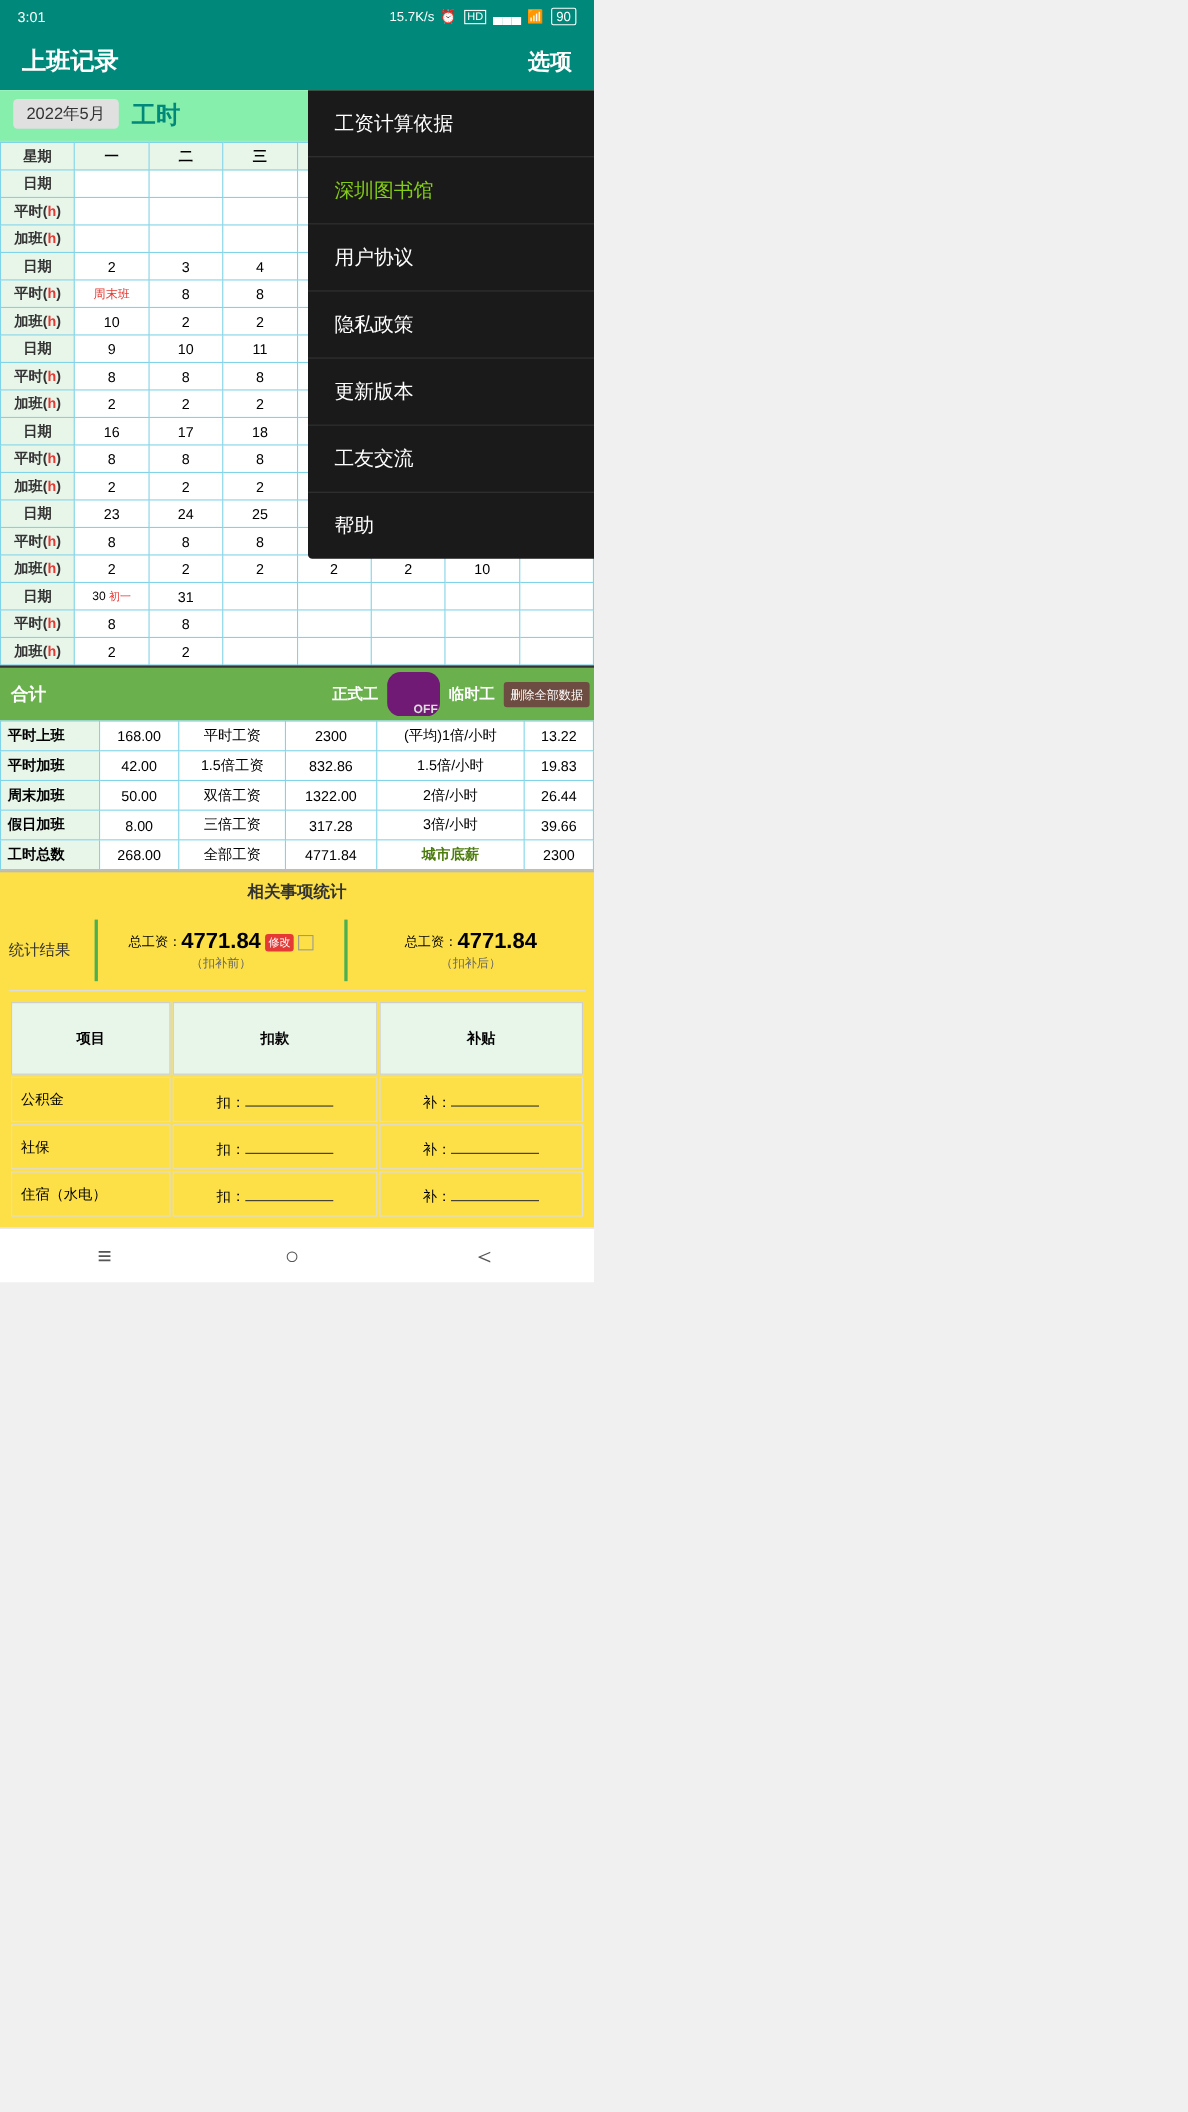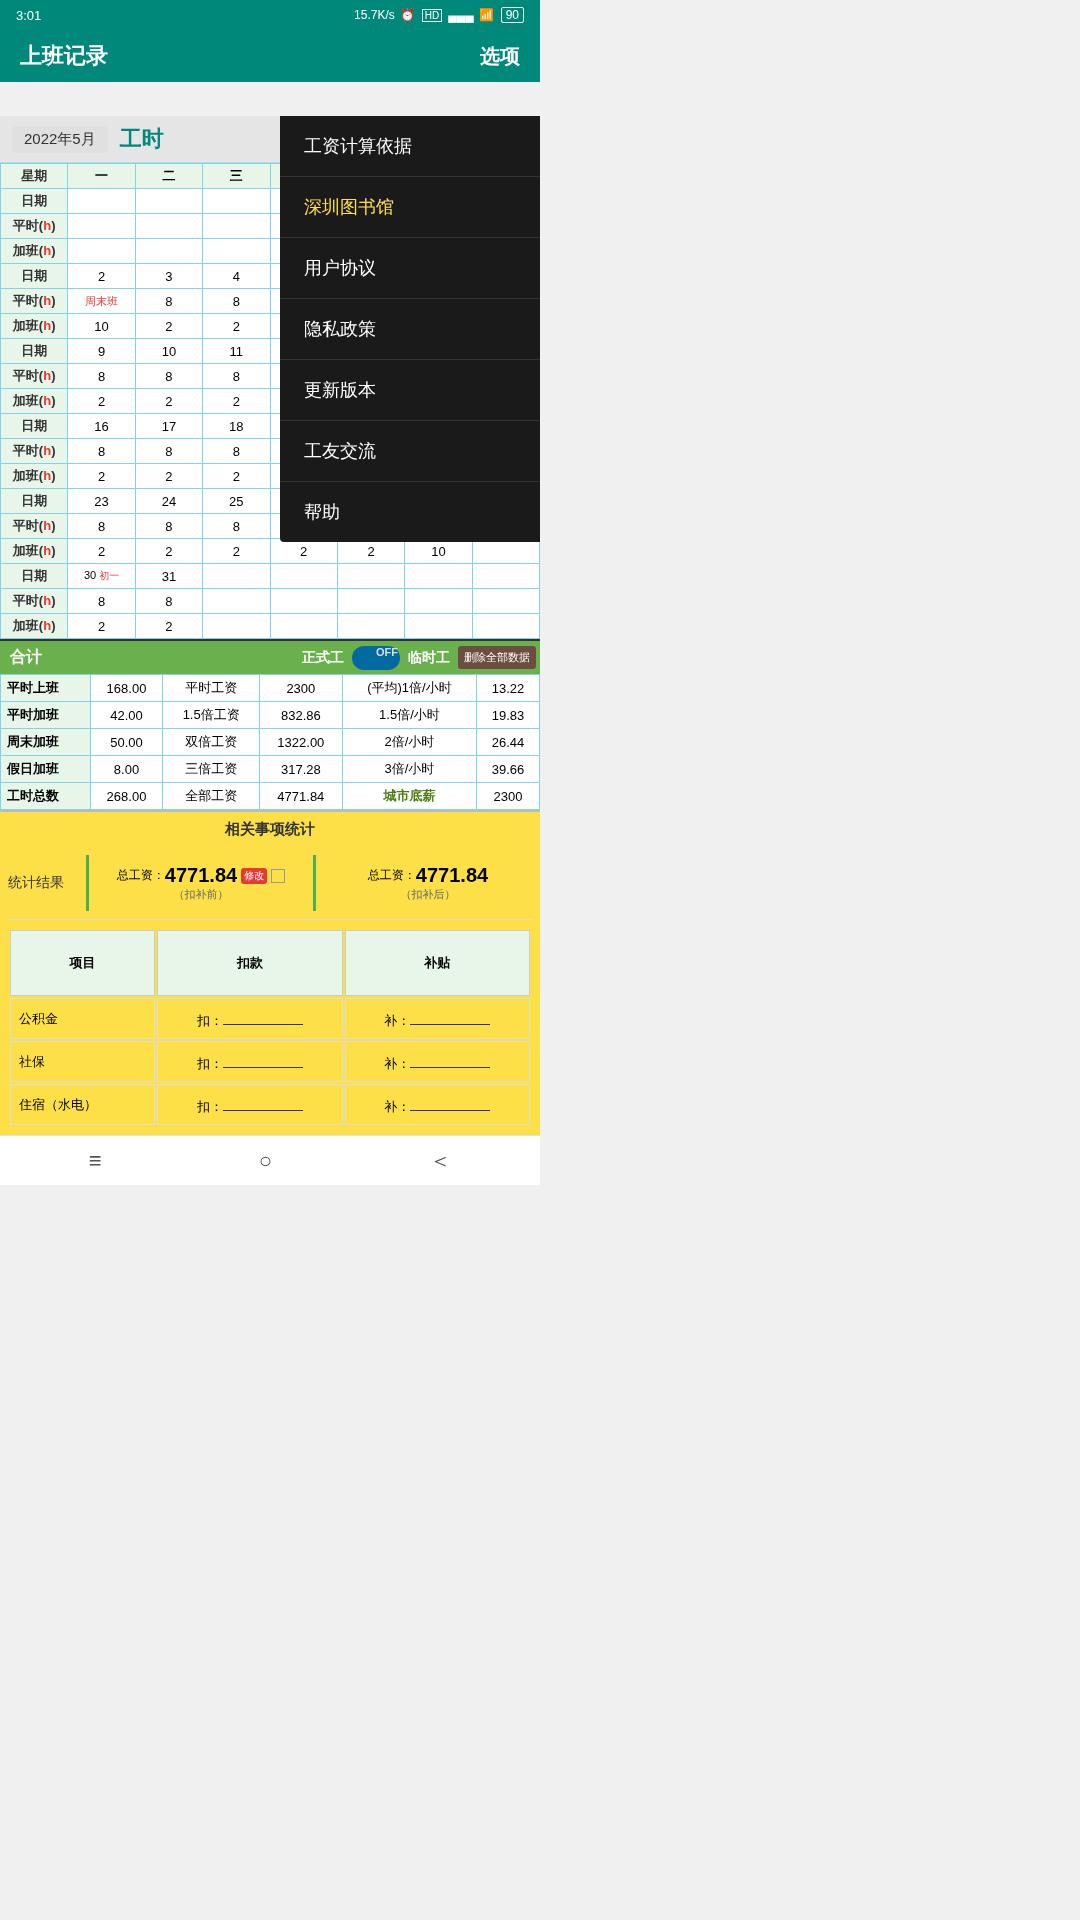--- a/index.html
+++ b/index.html
@@ -40,27 +40,26 @@
     .app-action { font-size: 20px; font-weight: bold; }
 
     
     .main-content {
       background: white;
       position: relative;
     }
 
     
     .month-header {
-      background: #e5e5e5;
+      background: #86efac;
       padding: 8px 12px;
       display: flex;
-      align-items: center;
+      align-items: flex-start;
       gap: 12px;
       border-bottom: 1px solid #b2dfdb;
-      margin-top: 34px;
     }
     .month-badge {
       background: #e0e0e0;
       border-radius: 4px;
       padding: 4px 12px;
       font-size: 15px;
       color: #333;
     }
     .worktime-label {
       font-size: 22px;
@@ -175,21 +174,21 @@
       z-index: 100;
       border-radius: 0 0 0 4px;
     }
     .dropdown-item {
       padding: 18px 24px;
       color: white;
       font-size: 18px;
       border-bottom: 1px solid #333;
       cursor: pointer;
     }
-    .dropdown-item.teal { color: #fde047; }
+    .dropdown-item.teal { color: #84cc16; }
     .dropdown-item:last-child { border-bottom: none; }
   </style>
 </head>
 <body>
 
 <div class="status-bar">
   <span>3:01</span>
   <div class="status-right">
     <span>15.7K/s</span>
     <span>⏰</span>
@@ -414,21 +413,21 @@
         <td></td>
       </tr>
     </tbody>
   </table>
 
   <div style="display:flex; align-items:center; background:#6ab04c; border-top:2px solid #333;">
     <span style="color:white;font-weight:bold;font-size:16px;padding:6px 10px;min-width:50px;">合计</span>
     <span style="flex:1;"></span>
     <div style="display:flex;align-items:center;gap:8px;padding:4px 8px;">
       <span style="color:white;font-size:14px;font-weight:bold;">正式工</span>
-      <div style="background:#0369a1;border-radius:12px;width:48px;height:24px;position:relative;display:inline-flex;align-items:flex-start;padding:0 4px;">
+      <div style="background:#701a75;border-radius:12px;width:48px;height:40px;position:relative;display:inline-flex;align-items:flex-end;padding:0 4px;">
         <span style="color:#ddd;font-size:11px;font-weight:bold;margin-left:20px;">OFF</span>
       </div>
       <span style="color:white;font-size:14px;font-weight:bold;">临时工</span>
     </div>
     <span style="background:#6d4c41;color:white;font-size:11px;padding:4px 6px;border-radius:3px;margin-right:4px;">删除全部数据</span>
   </div>
 
   <table class="stats-table">
     <tbody>
       <tr>

